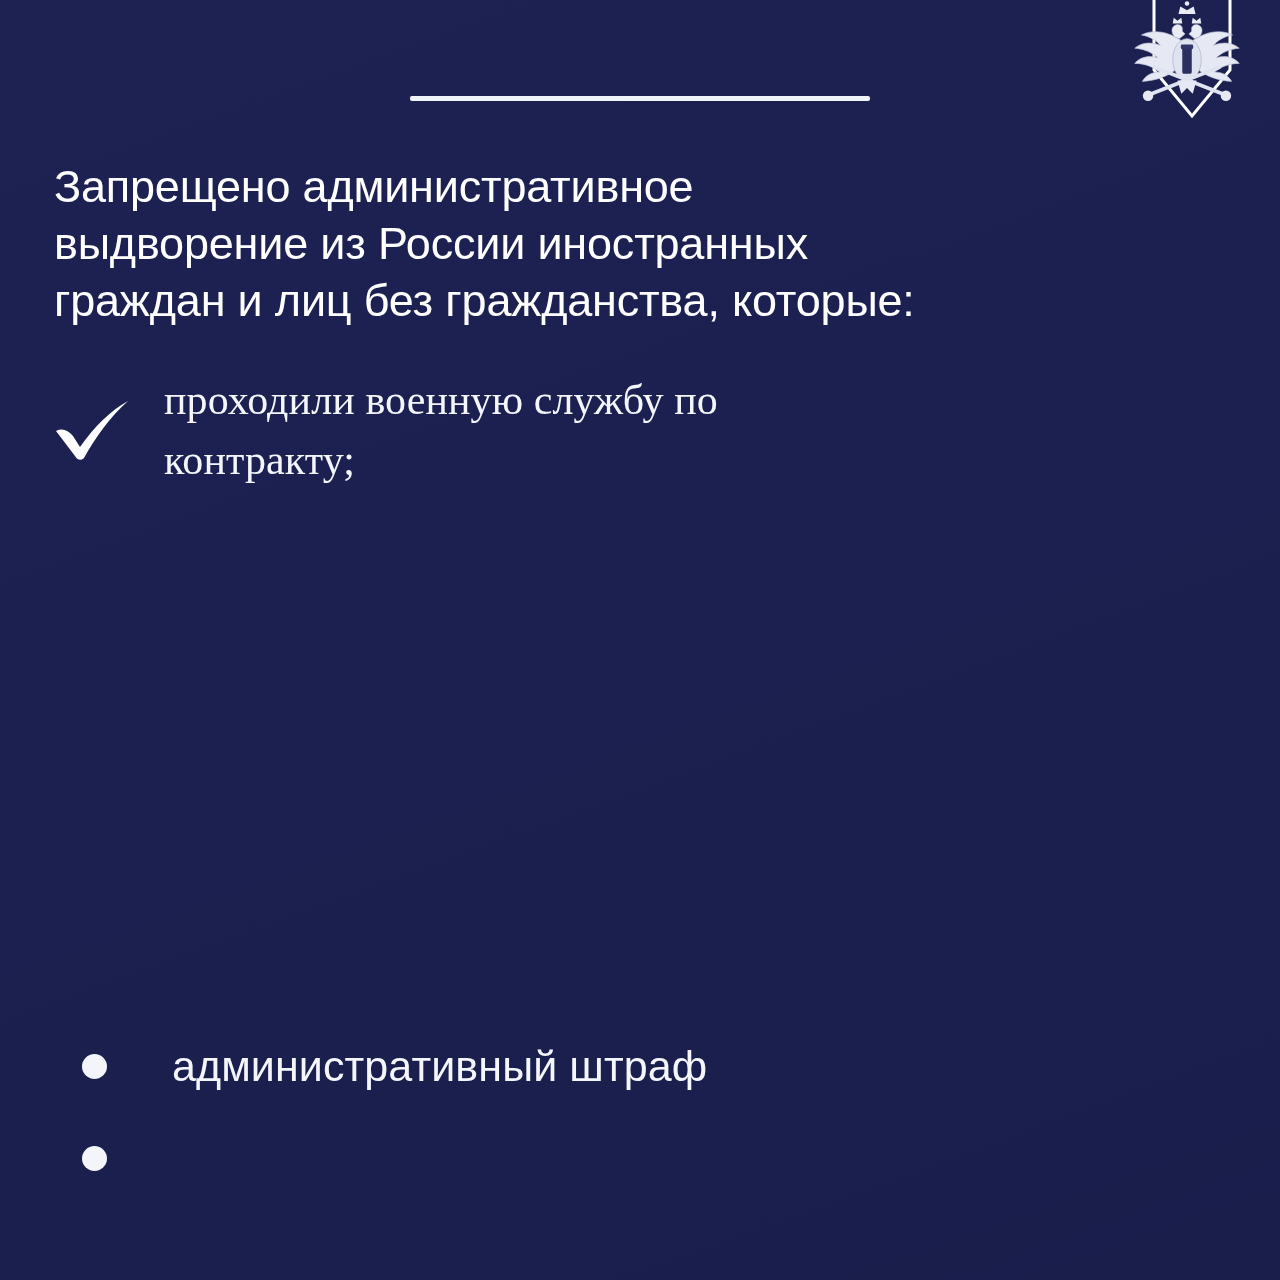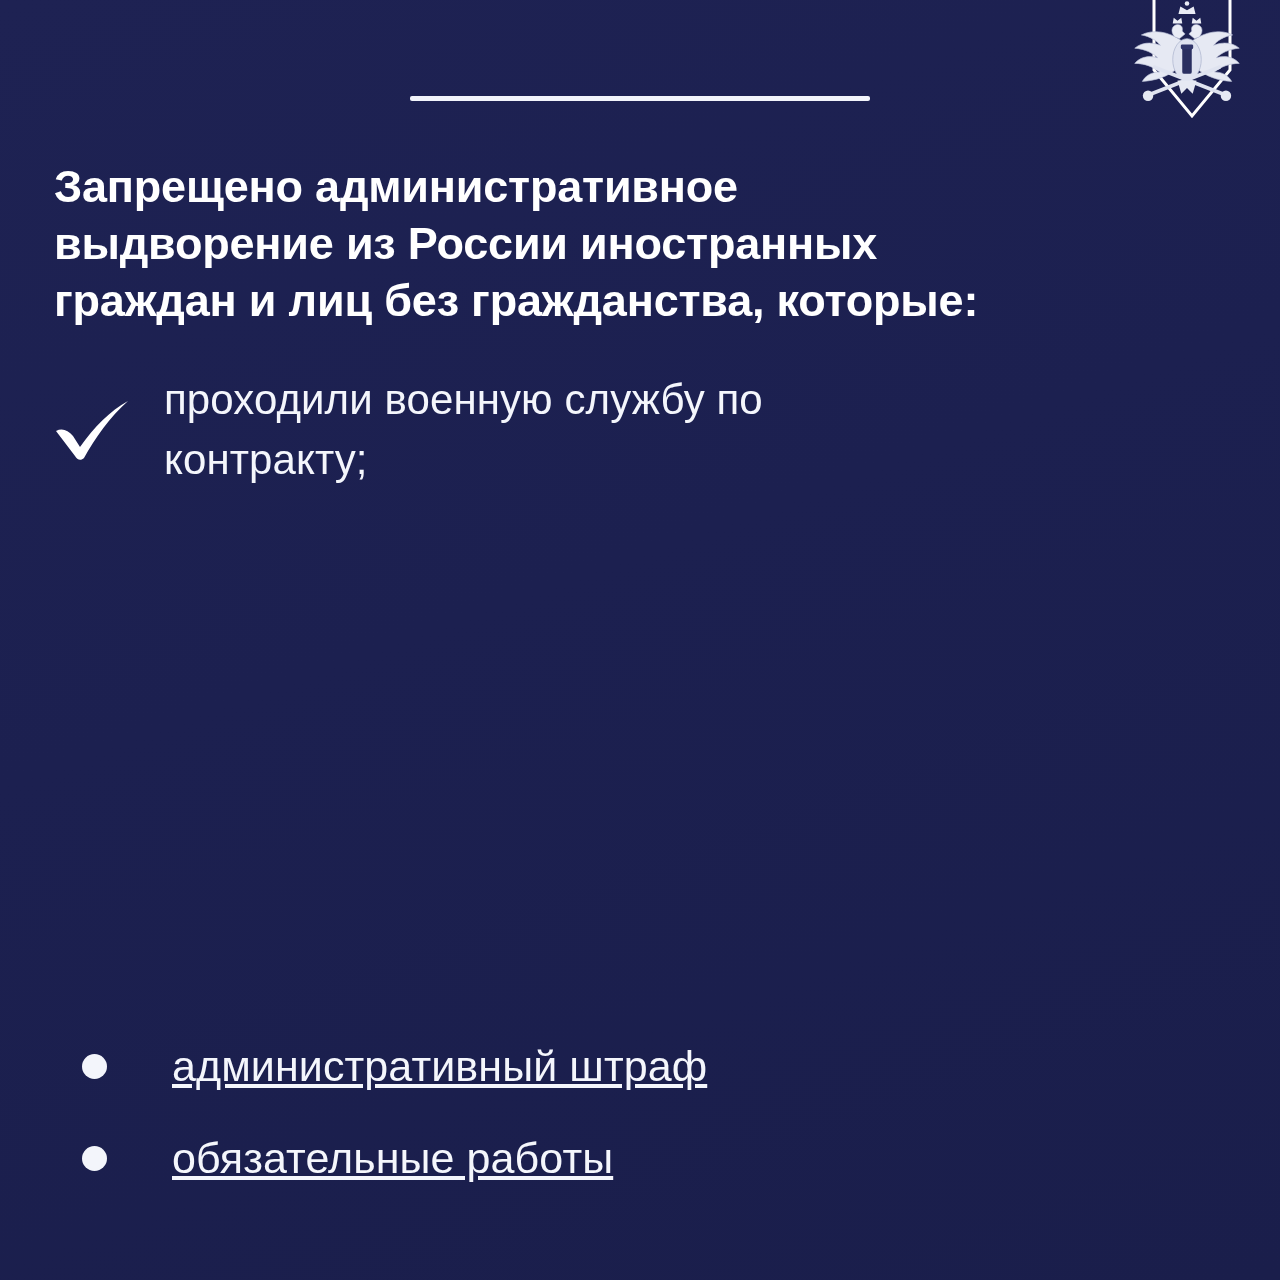--- a/index.html
+++ b/index.html
@@ -43,21 +43,21 @@
     background: #f2f4fb;
     border-radius: 2px;
   }
 
   
   .heading {
     position: absolute;
     left: 54px;
     width: 1185px;
     color: #ffffff;
-    font-weight: 700;
+    font-weight: 400;
     font-size: 45px;
     line-height: 57px;
     letter-spacing: -0.2px;
     white-space: pre-line;
   }
   #heading-one { top: 158px; }
   #heading-two { top: 793px; width: 1120px; }
 
   
   .check-list {
@@ -79,20 +79,21 @@
     justify-content: flex-start;
   }
   .check-icon svg { width: 78px; height: 64px; display: block; }
   .check-text {
     color: #f4f6fc;
     font-weight: 400;
     font-size: 42px;
     line-height: 60px;
     white-space: pre-line;
     letter-spacing: 0.1px;
+    font-family: Liberation Serif, serif;
   }
 
   
   .dot-list {
     position: absolute;
     left: 54px;
     top: 1020px;
     width: 1180px;
   }
   .dot-row {
@@ -114,21 +115,20 @@
     border-radius: 50%;
     background: #f3f5fb;
     display: block;
   }
   .dot-text {
     color: #f4f6fc;
     font-weight: 400;
     font-size: 43px;
     line-height: 56px;
     letter-spacing: 0.1px;
-    text-decoration: underline;
   }
 </style>
 </head>
 <body>
 
 <div class="poster">
 
   <div class="badge">
     <svg viewBox="0 0 150 150" xmlns="http://www.w3.org/2000/svg" aria-hidden="true">
 
@@ -206,18 +206,17 @@
       <span class="dot-icon">
         <span class="dot"></span>
       </span>
       <span class="dot-text">административный штраф</span>
     </div>
 
     <div class="dot-row">
       <span class="dot-icon">
         <span class="dot"></span>
       </span>
-      <span class="dot-text">обязательные работы</span>
     </div>
 
   </div>
 
 </div>
 
 </body></html>

